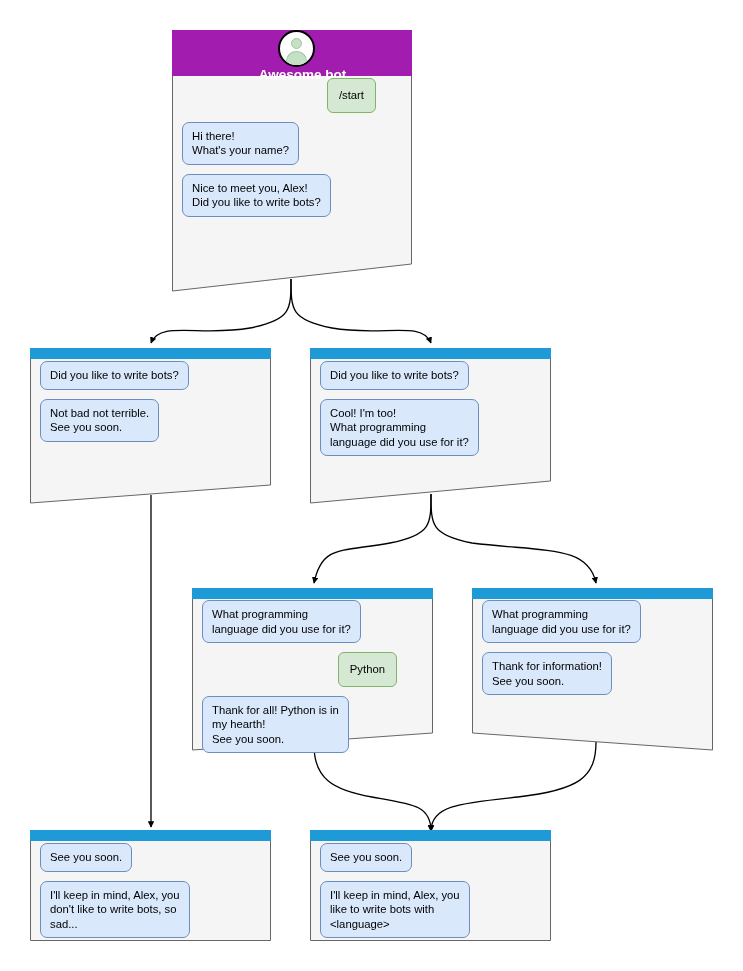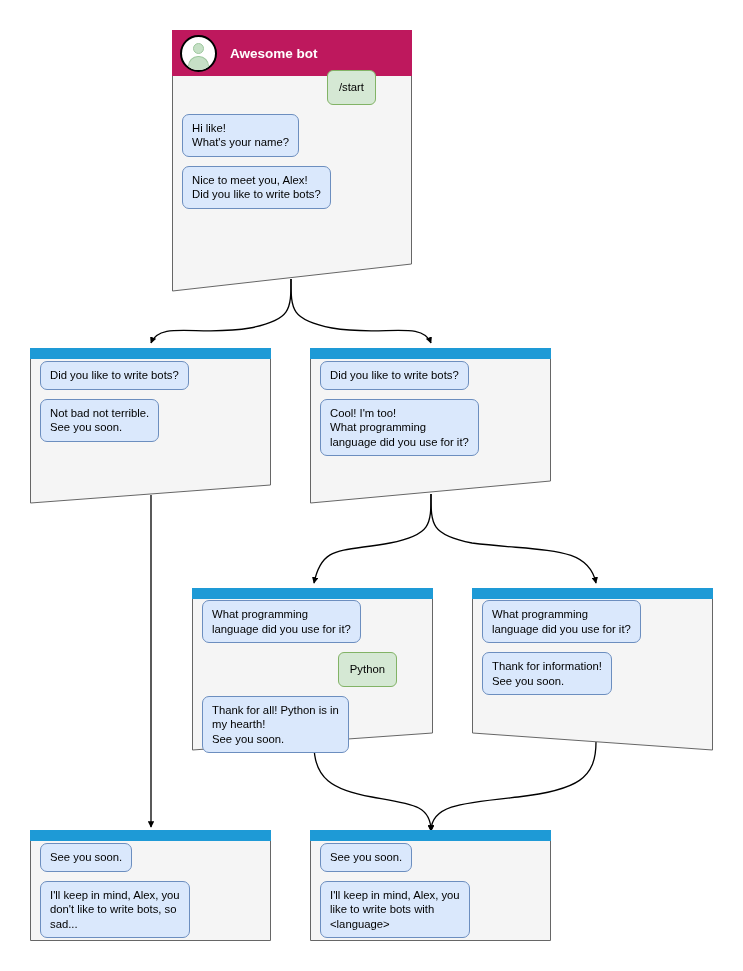--- a/index.html
+++ b/index.html
@@ -171,33 +171,33 @@
     <path d="M 314,745 C 314,778 332,790 372,797 C 412,804 431,805 431,831" fill="none" stroke="#000000" stroke-width="1.3" marker-end="url(#arrow)"></path>
 
     <path d="M 596,742 C 596,778 578,790 518,797 C 462,803 431,805 431,831" fill="none" stroke="#000000" stroke-width="1.3" marker-end="url(#arrow)"></path>
   </svg>
 
   <div class="window" style="left:172px; top:30px; width:240px; height:262px;">
     <svg class="win-shape" viewBox="0 0 240 262" preserveAspectRatio="none" xmlns="http://www.w3.org/2000/svg">
       <path d="M 0.5,0.5 L 239.5,0.5 L 239.5,234 L 0.5,261 Z" fill="#f5f5f5" stroke="#666666" stroke-width="1"></path>
     </svg>
     <div class="win-content">
-      <div class="win-header-big" style="background:#be185d;">
+      <div class="win-header-big" style="background:#a21caf;flex-direction:column;">
         <div class="avatar">
           <span class="head"></span>
             <span class="body"></span>
         </div>
         <div class="win-title">Awesome bot</div>
       </div>
-      <div class="messages" style="top:40px;">
+      <div class="messages" style="top:48px;">
         <div class="msg-row right">
           <div class="bubble user">/start</div>
         </div>
         <div class="msg-row left">
-          <div class="bubble bot">Hi like!
+          <div class="bubble bot">Hi there!
 What's your name?</div>
         </div>
         <div class="msg-row left">
           <div class="bubble bot">Nice to meet you, Alex!
 Did you like to write bots?</div>
         </div>
       </div>
     </div>
   </div>
 

